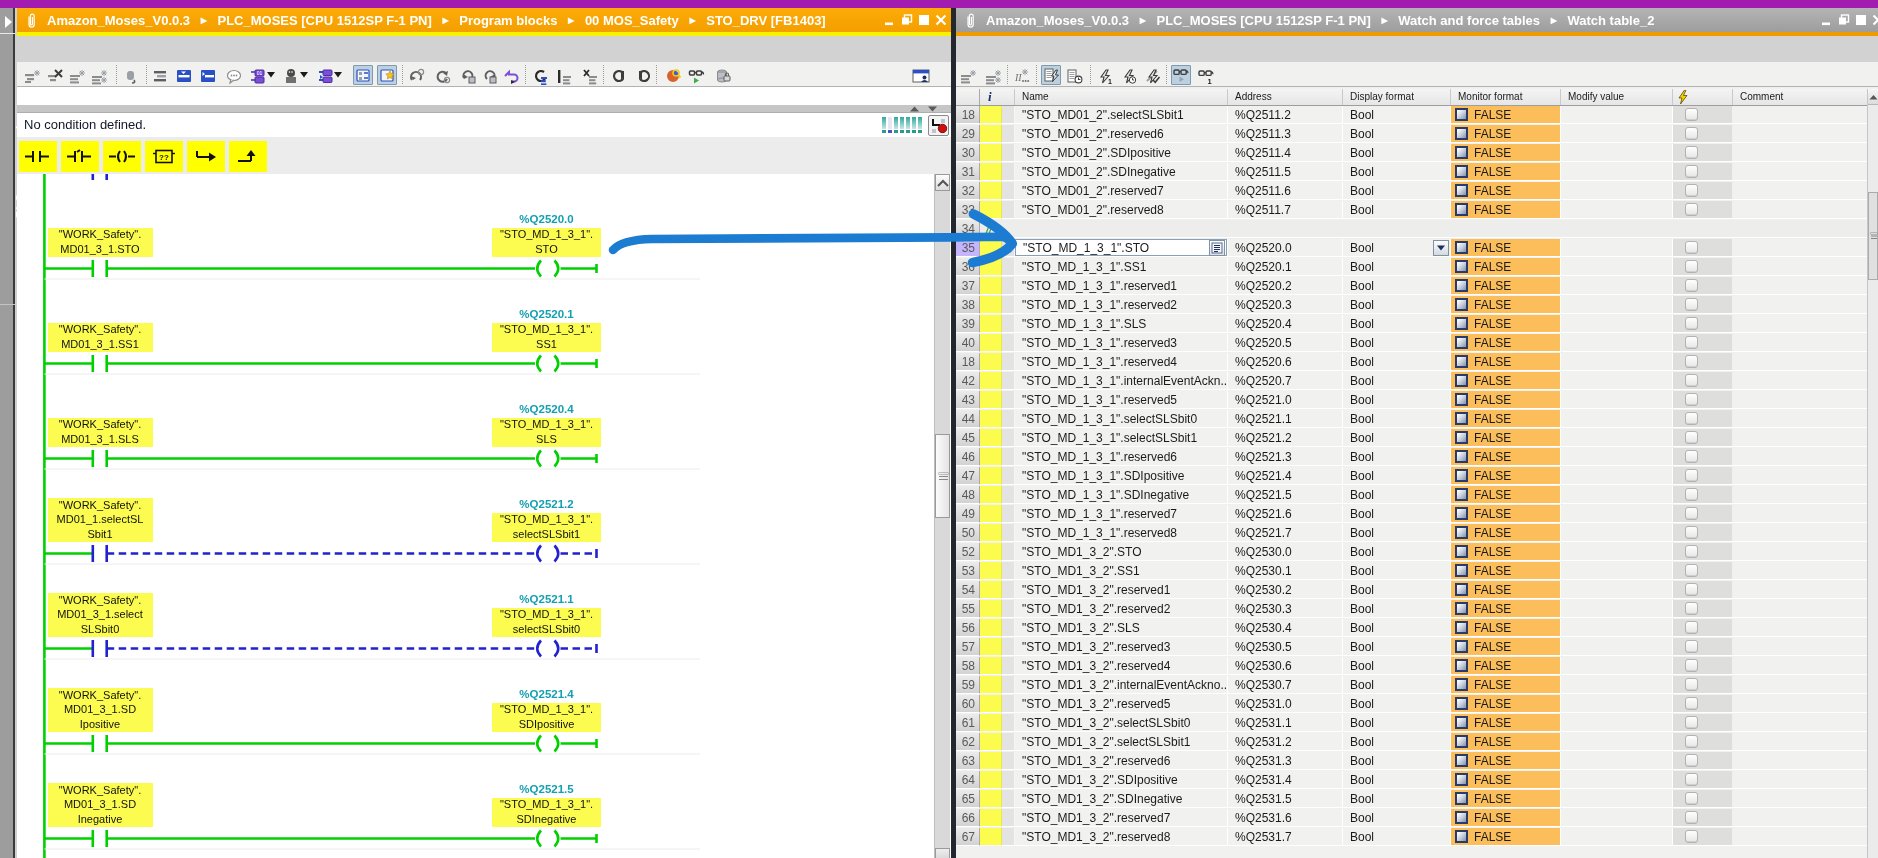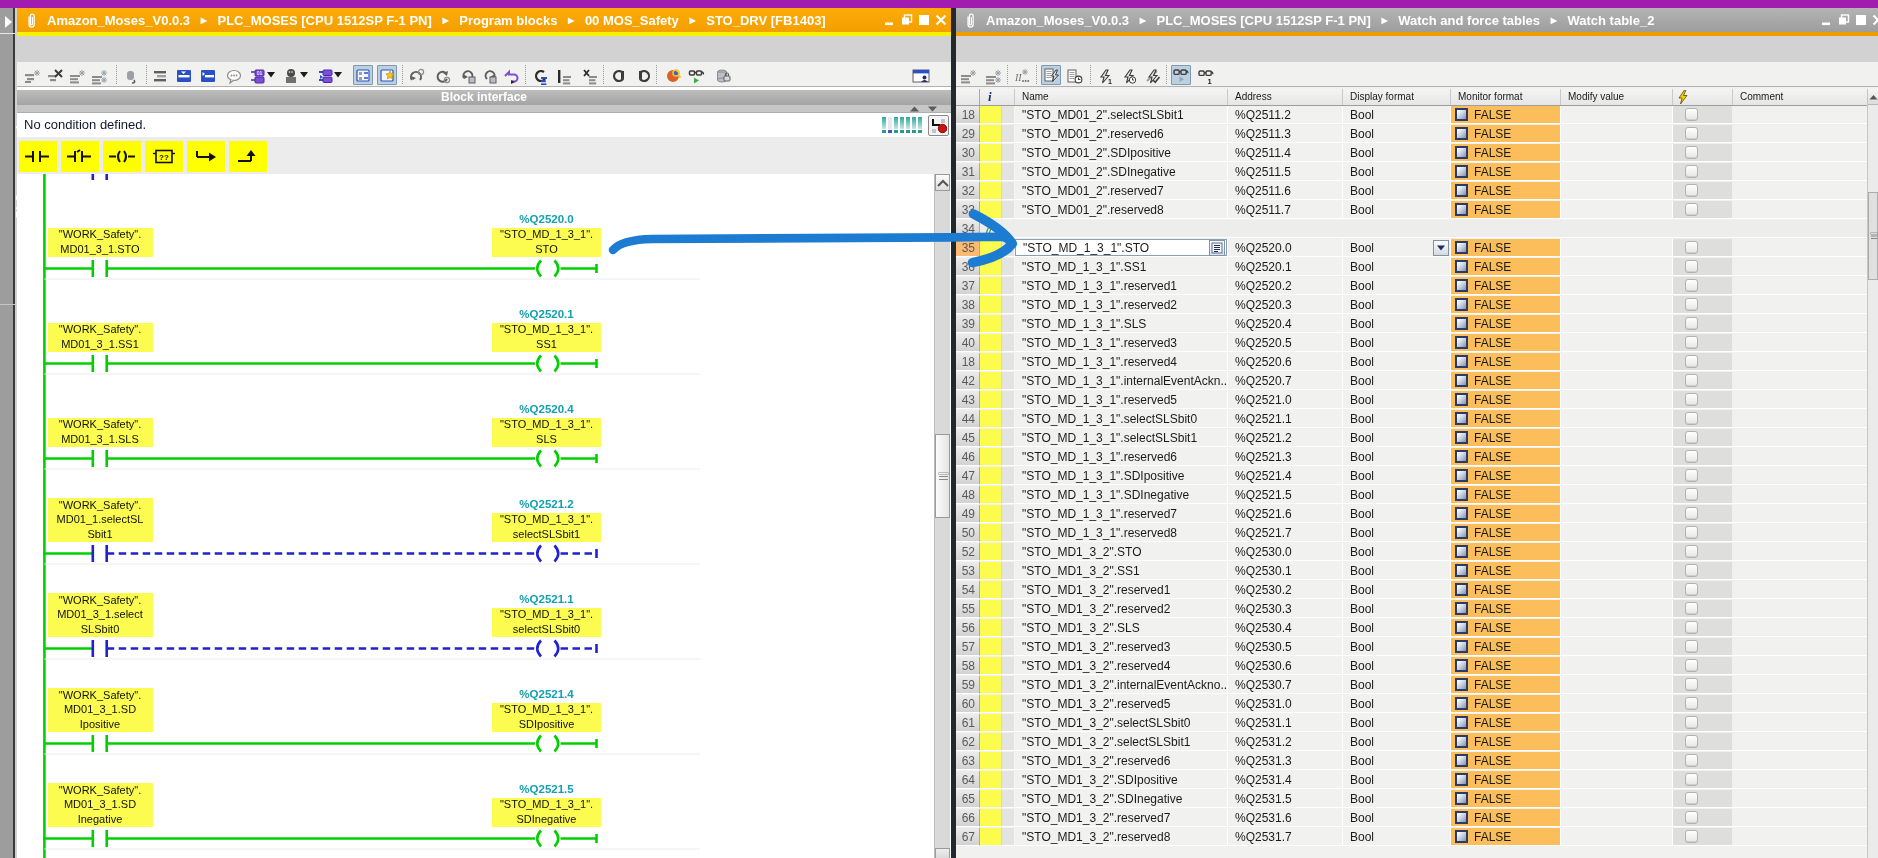--- a/index.html
+++ b/index.html
@@ -81,21 +81,21 @@
 .h-fmt  { left:387px; width:108px; }
 .h-mon  { left:495px; width:110px; }
 .h-mod  { left:605px; width:112px; }
 .h-spark{ left:717px; width:60px; padding-left:5px; }
 .h-spark svg { position:relative; top:1px; }
 .h-cmt  { left:777px; width:134px; border-right:none; }
 
 .wt-row { position:relative; height:19px; white-space:nowrap; }
 .wt-row > span { position:absolute; top:0; height:18px; line-height:18px; border-bottom:1px solid #fff; }
 .c-num  { left:0; width:24px; background:linear-gradient(#ebebeb,#d2d2d2); border-right:1px solid #ababab; color:#5a5a5a; text-align:right; padding-right:4px; font-size:12px; }
-.c-num.sel { background:#fdba74; }
+.c-num.sel { background:#c4b5fd; }
 .c-info { left:24px; width:22px; background:#fcfc4e; border-right:1px solid #e8e84a; }
 .c-strip{ left:46px; width:13px; background:#e3e3e2; border-right:1px solid #f6f6f6; }
 .c-name { left:59px; width:213px; background:#f1f1f0; border-right:1px solid #fff; padding-left:7px; }
 .c-addr { left:272px; width:115px; background:#f1f1f0; border-right:1px solid #fff; padding-left:7px; }
 .c-fmt  { left:387px; width:108px; background:#f1f1f0; border-right:1px solid #fff; padding-left:7px; }
 .c-mon  { left:495px; width:110px; background:#fbbe5b; border-right:1px solid #fff; padding-left:4px; display:flex; align-items:center; gap:6px; }
 .c-mod  { left:605px; width:112px; background:#f1f1f0; border-right:1px solid #fff; }
 .c-spark{ left:717px; width:60px; background:#dededd; border-right:1px solid #f0f0f0; display:flex; align-items:center; }
 .c-cmt  { left:777px; width:134px; background:#f1f1f0; }
 
@@ -425,21 +425,20 @@
         </span>
 <span class="tbtn" style="left:895px">
           <svg width="20" height="17" viewBox="0 0 20 17" style="">
             <rect x="1" y="2" width="16" height="12" fill="#fff" stroke="#5f5f5f"></rect>
             <rect x="1" y="2" width="16" height="3.4" fill="#2a50c8"></rect>
             <circle cx="12.5" cy="9.5" r="2" fill="#1c2f66"></circle>
             <path d="M9 14 q3.5 -4 7 0 z" fill="#1c2f66"></path>
           </svg>
         </span>
 </div>
-<div class="bi-bar"><span>Block interface</span></div>
 <div class="bi-split">
 <span class="split-chev" style="right:30px">
           <svg width="11" height="6" viewBox="0 0 11 6" style="">
             <path d="M1 5.5 L5.5 0.5 L10 5.5 z" fill="#5a5a5a"></path>
           </svg>
         </span>
 <span class="split-chev" style="right:12px">
           <svg width="11" height="6" viewBox="0 0 11 6" style="">
             <path d="M1 0.5 L10 0.5 L5.5 5.5 z" fill="#5a5a5a"></path>
           </svg>

